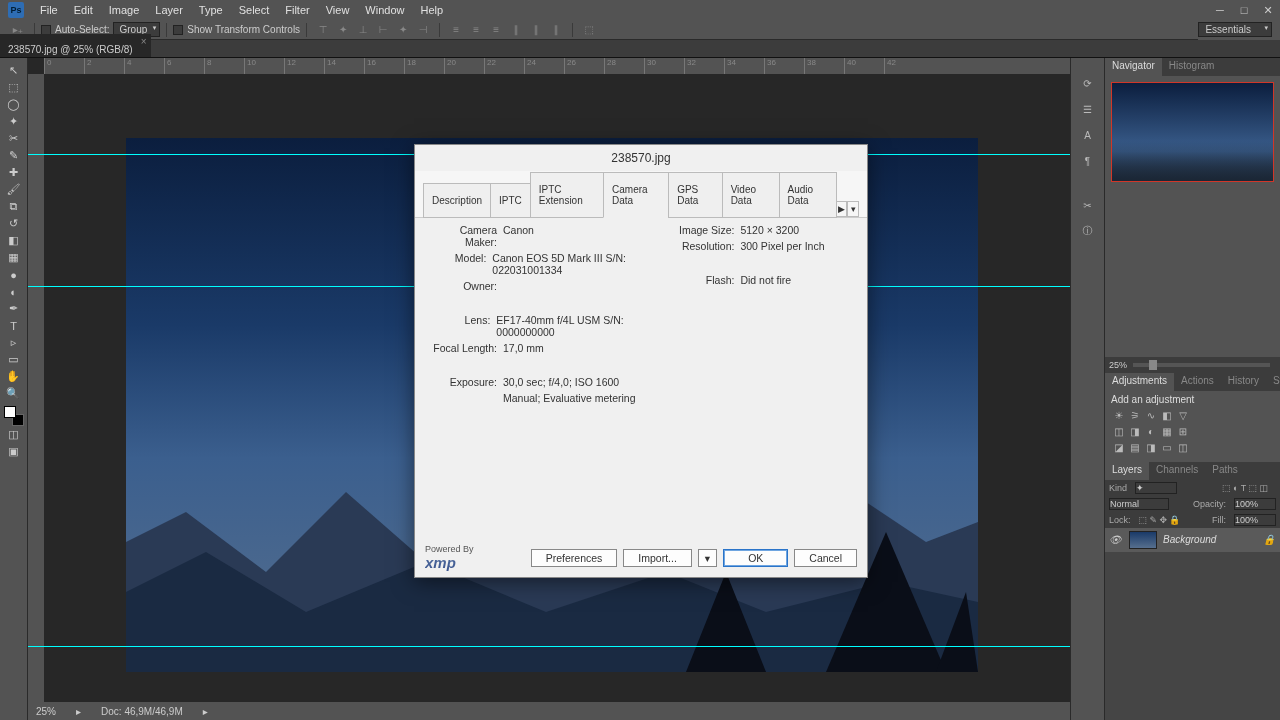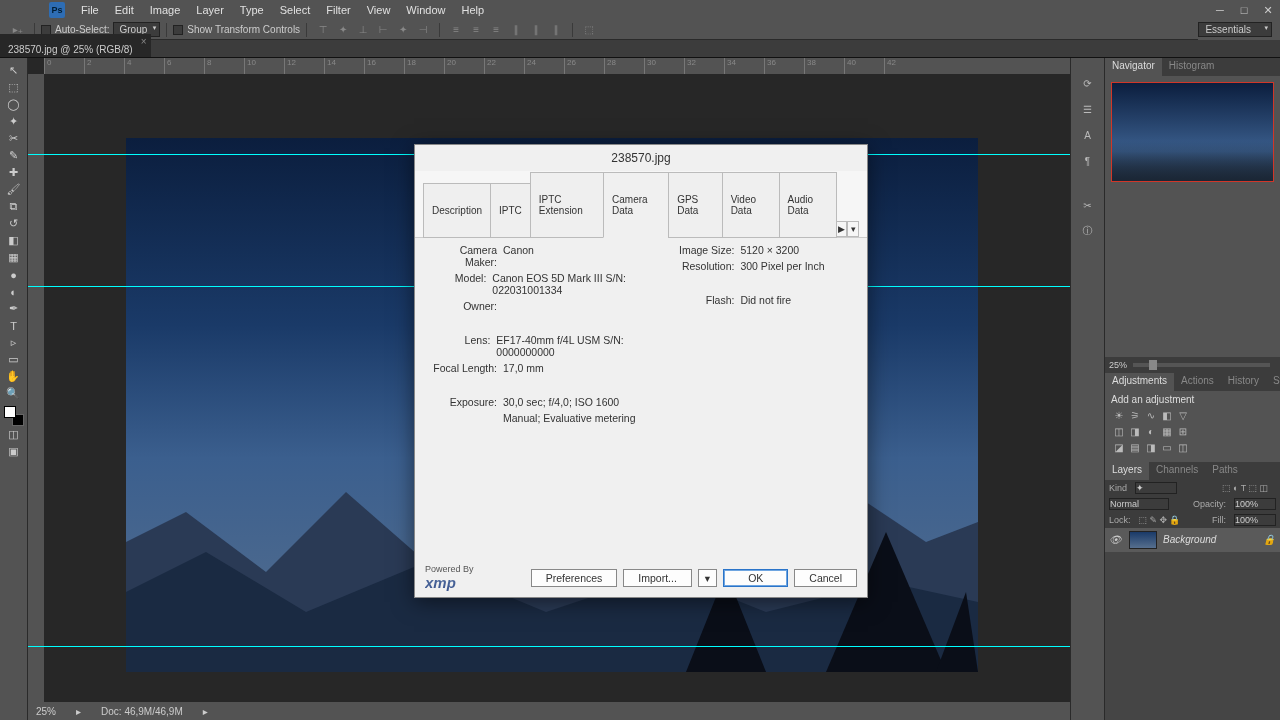--- a/index.html
+++ b/index.html
@@ -1,20 +1,20 @@
 <!DOCTYPE html>
 <html><head>
 <meta charset="utf-8">
 <style>
 * { margin:0; padding:0; box-sizing:border-box; font-family: Tahoma, Arial, sans-serif; }
 body { background:#535353; width:1280px; height:720px; overflow:hidden; color:#ccc; font-size:10px; }
 
 
 .menubar { height:20px; background:#535353; display:flex; align-items:center; padding-left:8px; color:#e0e0e0; font-size:11px; }
-.menubar .ps { width:16px; height:16px; background:#2e6db4; border-radius:2px; margin-right:8px; display:flex; align-items:center; justify-content:center; font-weight:bold; font-size:9px; color:#001e36;margin-left:41px; }
+.menubar .ps { width:16px; height:16px; background:#2e6db4; border-radius:2px; margin-right:8px; display:flex; align-items:center; justify-content:center; font-weight:bold; font-size:9px; color:#001e36; }
 .menubar .menu { padding:0 8px; cursor:default; }
 .winctl { margin-left:auto; display:flex; }
 .winctl > div { width:16px; height:12px; margin:0 4px; cursor:pointer; display:flex; align-items:center; justify-content:center; color:#ccc; }
 
 
 .optbar { height:20px; background:#535353; display:flex; align-items:center; padding-left:8px; border-bottom:1px solid #2a2a2a; font-size:10px; color:#ccc; }
 .optbar .sep { width:1px; height:14px; background:#3a3a3a; margin:0 6px; }
 .optbar .check { width:10px; height:10px; border:1px solid #222; background:#3c3c3c; margin-right:4px; }
 .optbar .dd { background:#3c3c3c; border:1px solid #222; padding:1px 12px 1px 5px; position:relative; }
 .optbar .dd::after { content:"▾"; position:absolute; right:3px; font-size:7px; }
@@ -74,21 +74,21 @@
 
 .layerrow { height:24px; display:flex; align-items:center; padding:0 4px; background:#5a5a5a; font-style:italic; font-size:10px; color:#ddd; }
 .layerrow .eye { width:14px; color:#ccc; }
 .layerrow .thumb { width:28px; height:18px; background:linear-gradient(#1a3a68,#566f8e); border:1px solid #222; margin:0 6px; }
 .layerrow .lock { margin-left:auto; color:#bbb; }
 
 
 .dialog { position:absolute; top:144px; left:414px; width:454px; background:#f0f0f0; border:1px solid #888; box-shadow:0 4px 20px rgba(0,0,0,0.5); color:#333; font-size:10.5px; }
 .dialog .title { text-align:center; padding:6px 4px; font-size:12px; }
 .tabstrip { display:flex; background:#f6f6f6; border-bottom:1px solid #ccc; padding:0 8px; align-items:flex-end; }
-.tabstrip .t { padding:21px 8px; font-size:10px; border:1px solid #bbb; background:#efefef; margin-right:-1px; cursor:default; position:relative; bottom:-1px; }
+.tabstrip .t { padding:11px 8px; font-size:10px; border:1px solid #bbb; background:#efefef; margin-right:-1px; cursor:default; position:relative; bottom:-1px; }
 .tabstrip .t.active { background:#f0f0f0; border-bottom:1px solid #f0f0f0; }
 .tabstrip .scroll { width:14px; text-align:center; padding:2px 0; border:1px solid #bbb; font-size:9px; }
 
 .dbody { padding:6px 14px; min-height:320px; display:flex; }
 .dcol { display:flex; flex-direction:column; }
 .drow { display:flex; margin-bottom:4px; }
 .dlabel { width:74px; text-align:right; padding-right:6px; color:#333; }
 .dval { color:#333; }
 
 .dfooter { display:flex; align-items:center; padding:6px 10px; }

